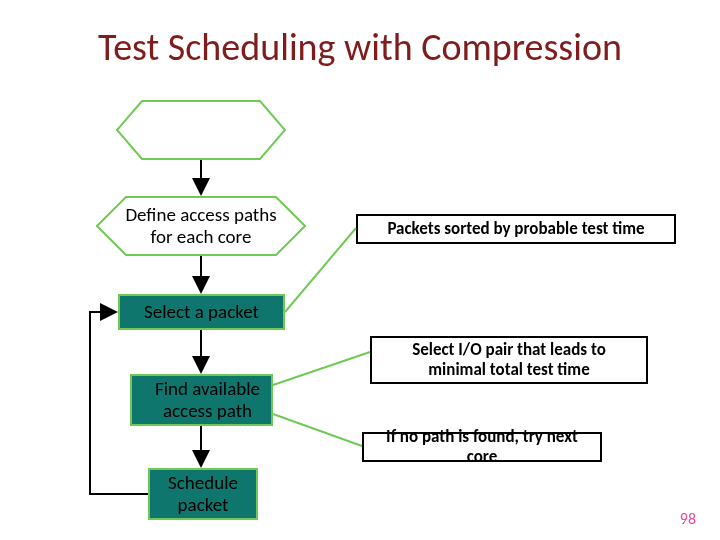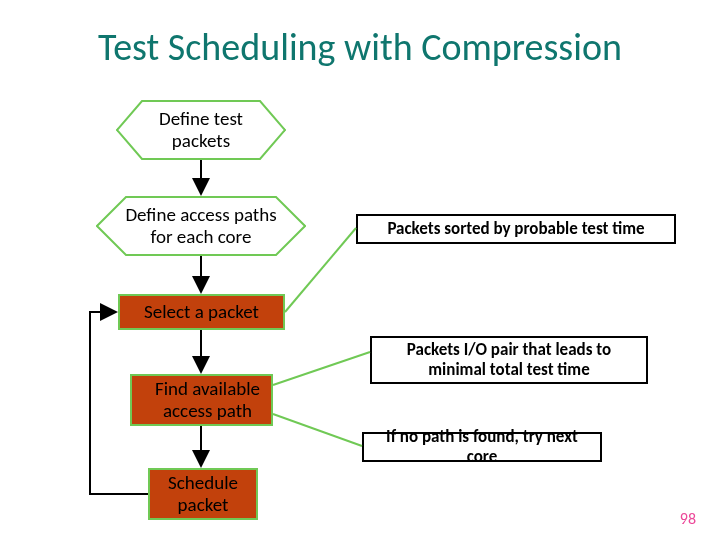--- a/index.html
+++ b/index.html
@@ -12,26 +12,26 @@
     position: relative;
     overflow: hidden;
   }
   .slide-title {
     position: absolute;
     top: 24px;
     left: 0;
     width: 100%;
     text-align: center;
     font-size: 38px;
-    color: #0f766e;
+    color: #7f1d1d;
     font-weight: 400;
   }
   .node {
     position: absolute;
-    background: #c2410c;
+    background: #0f766e;
     display: flex;
     align-items: center;
     justify-content: center;
     text-align: center;
     font-size: 19px;
     line-height: 1.15;
   }
   .hex {
     border: none;
     background: transparent;
@@ -82,22 +82,20 @@
 </style>
 </head>
 <body>
 
 <div class="slide-title">Test Scheduling with Compression</div>
 
 <div class="node hex" style="left:116px; top:100px; width:170px; height:60px;">
   <svg class="hex-svg" viewBox="0 0 170 60" preserveAspectRatio="none">
     <polygon points="26,1 144,1 169,30 144,59 26,59 1,30" fill="#fff" stroke="#70c955" stroke-width="2"></polygon>
   </svg>
-  <span style="white-space:pre-line; position:relative;">Define test
-packets</span>
 </div>
 
 <div class="node hex" style="left:96px; top:196px; width:210px; height:60px;">
   <svg class="hex-svg" viewBox="0 0 210 60" preserveAspectRatio="none">
     <polygon points="30,1 180,1 209,30 180,59 30,59 1,30" fill="#fff" stroke="#70c955" stroke-width="2"></polygon>
   </svg>
   <span style="white-space:pre-line; position:relative;">Define access paths
 for each core</span>
 </div>
 
@@ -113,21 +111,21 @@
 <div class="node rect" style="left:148px; top:468px; width:110px; height:52px;">
   <span style="white-space:pre-line;">Schedule
 packet</span>
 </div>
 
 <div class="ann" style="left:356px; top:214px; width:320px; height:30px;">
   <span>Packets sorted by probable test time</span>
 </div>
 
 <div class="ann" style="left:370px; top:336px; width:278px; height:48px;">
-  <span style="white-space:pre-line;">Packets I/O pair that leads to
+  <span style="white-space:pre-line;">Select I/O pair that leads to
 minimal total test time</span>
 </div>
 
 <div class="ann" style="left:362px; top:432px; width:240px; height:30px;">
   <span>If no path is found, try next core</span>
 </div>
 
 <svg class="arrow" style="left:0; top:0; width:720px; height:540px;" viewBox="0 0 720 540">
   <defs>
     <marker id="arrowhead" markerWidth="9" markerHeight="9" refX="7" refY="4.5" orient="auto">

